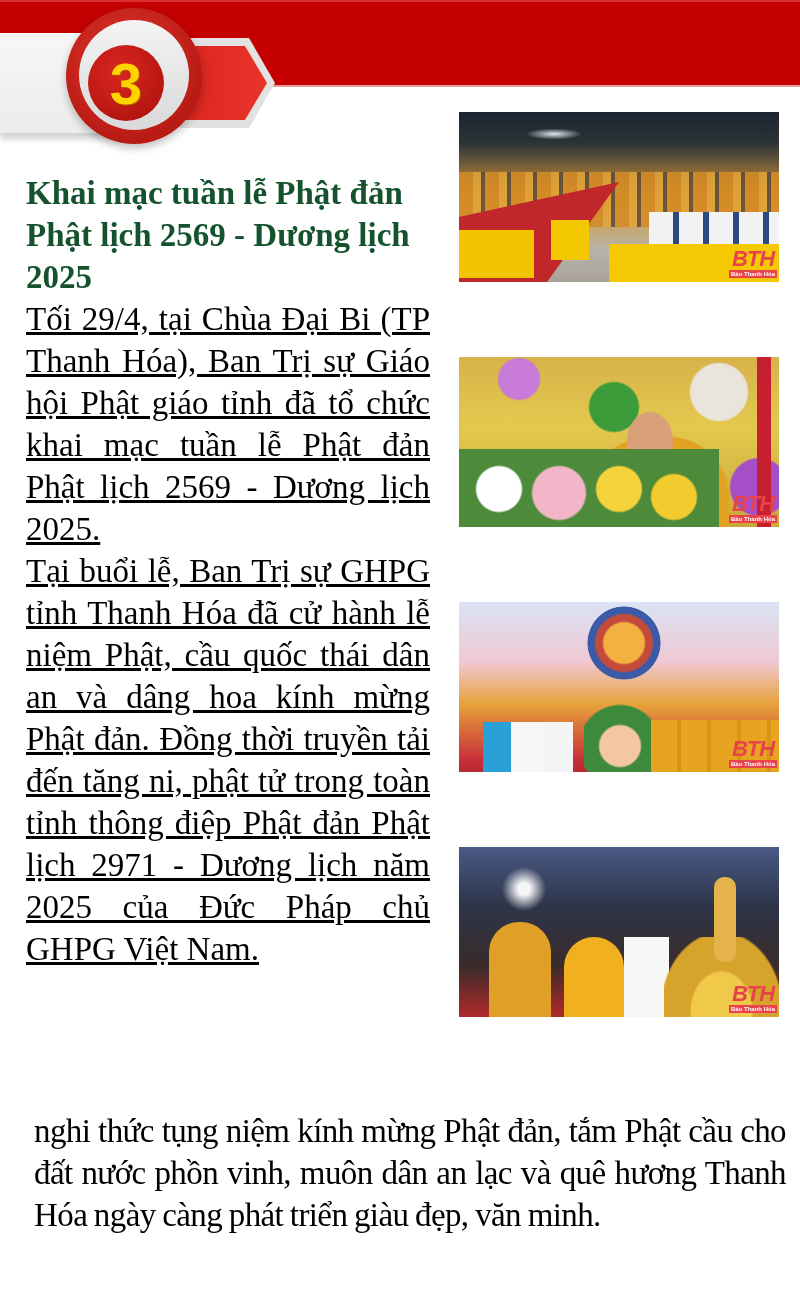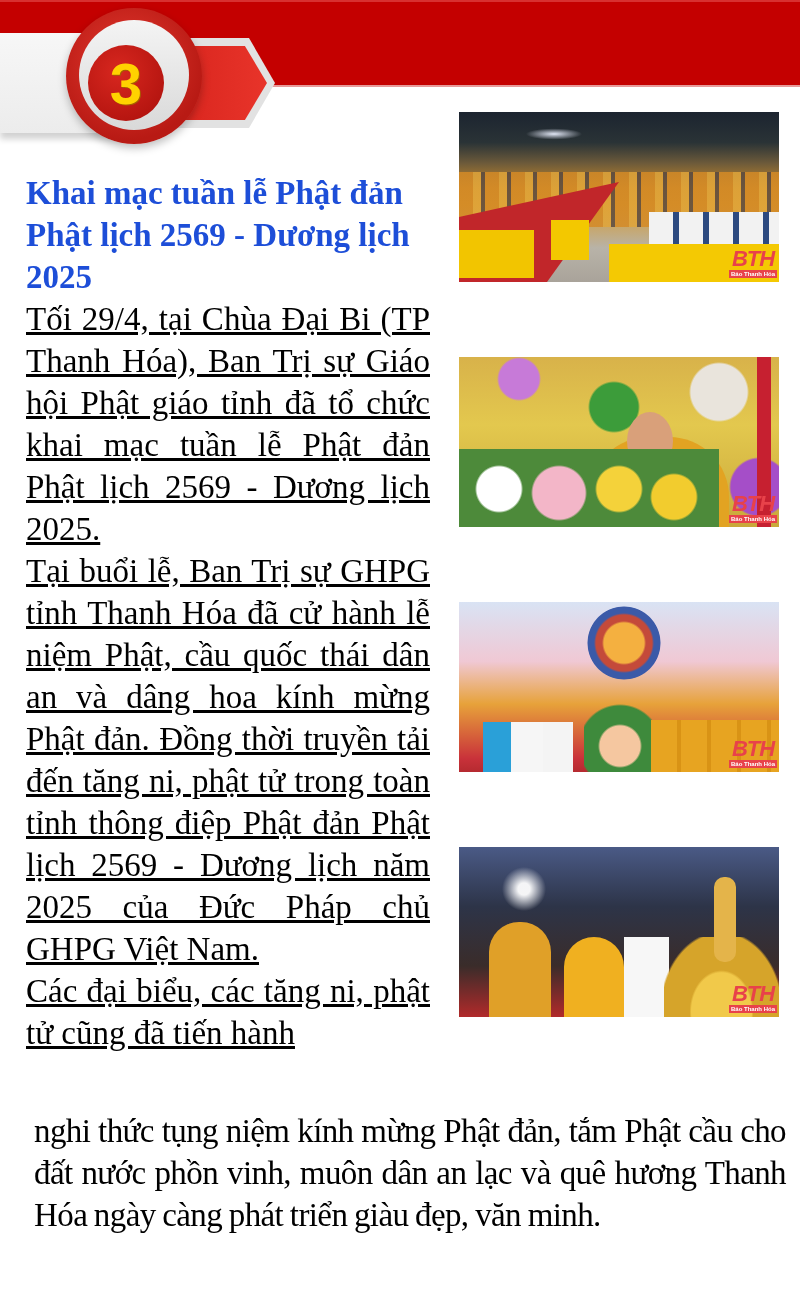--- a/index.html
+++ b/index.html
@@ -59,21 +59,21 @@
       text-shadow: 1px 1px 0 #a66000;
       margin-top: 2px;
     }
 
     
     .article {
       position: absolute; left: 26px; top: 172px; width: 404px;
     }
     .title {
       margin: 0; font-weight: bold; font-size: 33px; line-height: 42px;
-      text-align: left; color: #1d4ed8;
+      text-align: left; color: #14532d;
     }
     .para {
       margin: 0; font-size: 33px; line-height: 42px; text-align: justify;
       color: #000;
       text-decoration: underline;
     }
     .para.last-line-left { text-align-last: left; }
 
     
     .photo {
@@ -168,22 +168,21 @@
 <div class="arrow-tag-inner"></div>
 <div class="badge-ring"></div>
 <div class="badge-gap"></div>
 <div class="badge-core">
   <span class="badge-number">3</span>
 </div>
 
 <div class="article">
   <h1 class="title">Khai mạc tuần lễ Phật đản Phật lịch 2569 - Dương lịch 2025</h1>
   <p class="para">Tối 29/4, tại Chùa Đại Bi (TP Thanh Hóa), Ban Trị sự Giáo hội Phật giáo tỉnh đã tổ chức khai mạc tuần lễ Phật đản Phật lịch 2569 - Dương lịch 2025.</p>
-  <p class="para">Tại buổi lễ, Ban Trị sự GHPG tỉnh Thanh Hóa đã cử hành lễ niệm Phật, cầu quốc thái dân an và dâng hoa kính mừng Phật đản. Đồng thời truyền tải đến tăng ni, phật tử trong toàn tỉnh thông điệp Phật đản Phật lịch 2569 - Dương lịch năm 2025 của Đức Pháp chủ GHPG Việt Nam.</p>
-  <p class="para last-line-left">Các đại biểu, các tăng ni, phật tử cũng đã tiến hành</p>
+  <p class="para">Tại buổi lễ, Ban Trị sự GHPG tỉnh Thanh Hóa đã cử hành lễ niệm Phật, cầu quốc thái dân an và dâng hoa kính mừng Phật đản. Đồng thời truyền tải đến tăng ni, phật tử trong toàn tỉnh thông điệp Phật đản Phật lịch 2971 - Dương lịch năm 2025 của Đức Pháp chủ GHPG Việt Nam.</p>
 </div>
 
 <div class="photo p1" title="Delegates and monks seated at yellow-draped tables with red carpet">
   <div class="people"></div>
   <div class="guests"></div>
   <div class="carpet"></div>
   <div class="table-l"></div>
   <div class="table-c"></div>
   <div class="table-r"></div>
   <div class="wm"><span>BTH</span><small>Báo Thanh Hóa</small></div>

